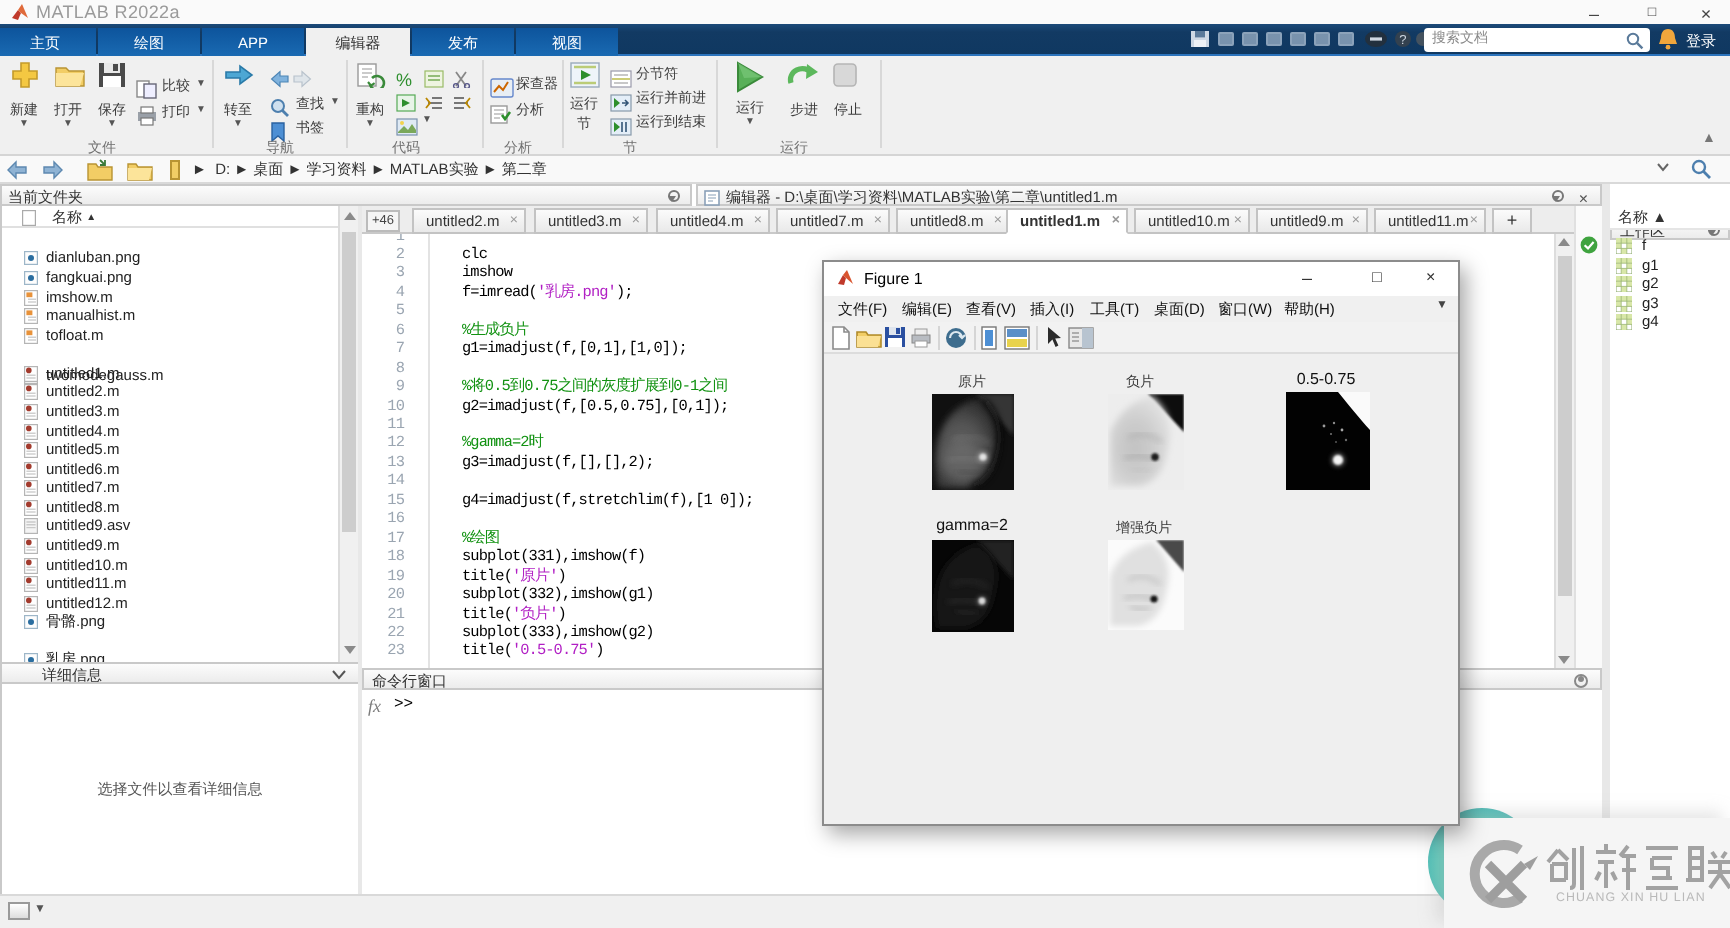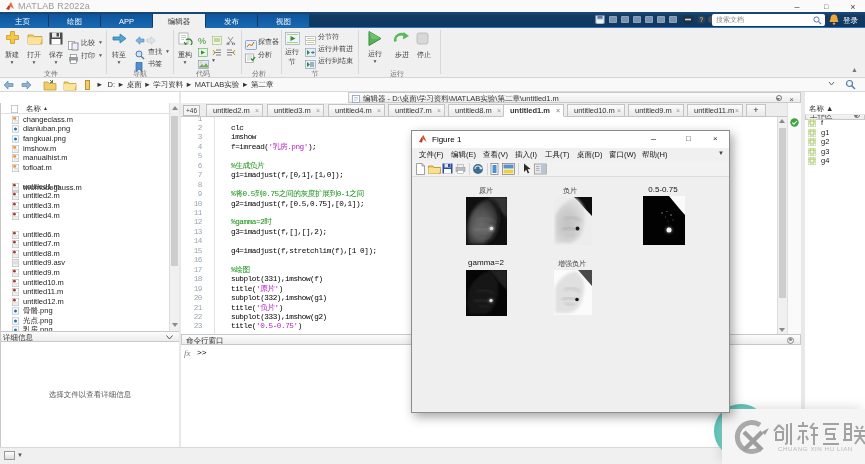--- a/index.html
+++ b/index.html
@@ -316,203 +316,197 @@
       <path d="M1 1 l2.5 3 L6 1" fill="none" stroke="#666" stroke-width="1"></path>
     </svg>
   <svg class="abs" style="left:845px;top:1px" width="11" height="11" viewBox="0 0 11 11">
       <circle cx="4.5" cy="4.5" r="3" fill="none" stroke="#4d7fae" stroke-width="1.2"></circle>
       <path d="M6.8 6.8 L10 10" stroke="#4d7fae" stroke-width="1.4"></path>
     </svg>
   <div class="abs bc">►&nbsp; D: ► 桌面 ► 学习资料 ► MATLAB实验 ► 第二章</div>
 </div>
 
 <div class="abs" id="lpanel">
+  <div class="abs phead" style="left:0;top:0;width:346px;height:11px;padding-left:3px;z-index:3">当前文件夹<span style="position:absolute;right:5px;top:2px;width:6px;height:6px;border:1px solid #777;border-radius:50%"></span><span style="position:absolute;right:7px;top:4.5px;width:0;height:0;border-left:2px solid transparent;border-right:2px solid transparent;border-top:3px solid #777"></span></div>
   <div class="abs" id="lfiles">
     <div class="abs" style="left:0;top:0;width:168px;height:11px;border-bottom:1px solid #e0e0e0;font-size:7.5px;color:#333;line-height:11px">
         <svg style="position:absolute;left:10px;top:1.5px" width="7" height="8" viewBox="0 0 7 8">
           <rect x="0.3" y="0.3" width="6.4" height="7.4" fill="#fff" stroke="#aaa" stroke-width="0.6"></rect>
         </svg>
         <span style="position:absolute;left:25px">名称 <span style="font-size:5px;vertical-align:1px">▲</span></span>
       </div>
-    <div class="frow" style="top:11.8px">
+    <div class="frow" style="top:21.4px">
+        <svg class="ficon" viewBox="0 0 7 8">
+          <rect x="0.3" y="0.8" width="6.4" height="6.4" fill="#fdfdfd" stroke="#9db6c8" stroke-width="0.6"></rect>
+          <circle cx="3.5" cy="4" r="1.5" fill="#2b6ea0"></circle>
+        </svg>
+        <span class="nm">dianluban.png</span>
+      </div>
+    <div class="frow" style="top:30.9px">
+        <svg class="ficon" viewBox="0 0 7 8">
+          <rect x="0.3" y="0.8" width="6.4" height="6.4" fill="#fdfdfd" stroke="#9db6c8" stroke-width="0.6"></rect>
+          <circle cx="3.5" cy="4" r="1.5" fill="#2b6ea0"></circle>
+        </svg>
+        <span class="nm">fangkuai.png</span>
+      </div>
+    <div class="frow" style="top:40.5px">
         <svg class="ficon" viewBox="0 0 7 8">
           <rect x="0.3" y="0.3" width="6.4" height="7.4" fill="#fff" stroke="#b5b5b5" stroke-width="0.6"></rect>
           <path d="M1.2 1.2 h3 v2.4 h-3 z" fill="#e8923a"></path>
           <path d="M2 4.6 h4 M2 6 h4" stroke="#cfcfcf" stroke-width="0.7"></path>
         </svg>
-        <span class="nm">changeclass.m</span>
-      </div>
-    <div class="frow" style="top:21.4px">
+        <span class="nm">imshow.m</span>
+      </div>
+    <div class="frow" style="top:50.1px">
+        <svg class="ficon" viewBox="0 0 7 8">
+          <rect x="0.3" y="0.3" width="6.4" height="7.4" fill="#fff" stroke="#b5b5b5" stroke-width="0.6"></rect>
+          <path d="M1.2 1.2 h3 v2.4 h-3 z" fill="#e8923a"></path>
+          <path d="M2 4.6 h4 M2 6 h4" stroke="#cfcfcf" stroke-width="0.7"></path>
+        </svg>
+        <span class="nm">manualhist.m</span>
+      </div>
+    <div class="frow" style="top:59.7px">
+        <svg class="ficon" viewBox="0 0 7 8">
+          <rect x="0.3" y="0.3" width="6.4" height="7.4" fill="#fff" stroke="#b5b5b5" stroke-width="0.6"></rect>
+          <path d="M1.2 1.2 h3 v2.4 h-3 z" fill="#e8923a"></path>
+          <path d="M2 4.6 h4 M2 6 h4" stroke="#cfcfcf" stroke-width="0.7"></path>
+        </svg>
+        <span class="nm">tofloat.m</span>
+      </div>
+    <div class="frow" style="top:80px">
+        <svg class="ficon" viewBox="0 0 7 8">
+          <rect x="0.3" y="0.3" width="6.4" height="7.4" fill="#fff" stroke="#b5b5b5" stroke-width="0.6"></rect>
+          <path d="M1.2 1.2 h3 v2.4 h-3 z" fill="#e8923a"></path>
+          <path d="M2 4.6 h4 M2 6 h4" stroke="#cfcfcf" stroke-width="0.7"></path>
+        </svg>
+        <span class="nm">twomodegauss.m</span>
+      </div>
+    <div class="frow" style="top:78.8px">
+        <svg class="ficon" viewBox="0 0 7 8">
+          <rect x="0.3" y="0.3" width="6.4" height="7.4" fill="#fff" stroke="#b5b5b5" stroke-width="0.6"></rect>
+          <circle cx="2.4" cy="2.2" r="1.4" fill="#a33b2e"></circle>
+          <path d="M1.2 4.6 h4.6 M1.2 6 h4.6" stroke="#cfcfcf" stroke-width="0.7"></path>
+        </svg>
+        <span class="nm">untitled1.m</span>
+      </div>
+    <div class="frow" style="top:88.4px">
+        <svg class="ficon" viewBox="0 0 7 8">
+          <rect x="0.3" y="0.3" width="6.4" height="7.4" fill="#fff" stroke="#b5b5b5" stroke-width="0.6"></rect>
+          <circle cx="2.4" cy="2.2" r="1.4" fill="#a33b2e"></circle>
+          <path d="M1.2 4.6 h4.6 M1.2 6 h4.6" stroke="#cfcfcf" stroke-width="0.7"></path>
+        </svg>
+        <span class="nm">untitled2.m</span>
+      </div>
+    <div class="frow" style="top:97.9px">
+        <svg class="ficon" viewBox="0 0 7 8">
+          <rect x="0.3" y="0.3" width="6.4" height="7.4" fill="#fff" stroke="#b5b5b5" stroke-width="0.6"></rect>
+          <circle cx="2.4" cy="2.2" r="1.4" fill="#a33b2e"></circle>
+          <path d="M1.2 4.6 h4.6 M1.2 6 h4.6" stroke="#cfcfcf" stroke-width="0.7"></path>
+        </svg>
+        <span class="nm">untitled3.m</span>
+      </div>
+    <div class="frow" style="top:107.5px">
+        <svg class="ficon" viewBox="0 0 7 8">
+          <rect x="0.3" y="0.3" width="6.4" height="7.4" fill="#fff" stroke="#b5b5b5" stroke-width="0.6"></rect>
+          <circle cx="2.4" cy="2.2" r="1.4" fill="#a33b2e"></circle>
+          <path d="M1.2 4.6 h4.6 M1.2 6 h4.6" stroke="#cfcfcf" stroke-width="0.7"></path>
+        </svg>
+        <span class="nm">untitled4.m</span>
+      </div>
+    <div class="frow" style="top:117.1px">
+        <svg class="ficon" viewBox="0 0 7 8">
+          <rect x="0.3" y="0.3" width="6.4" height="7.4" fill="#fff" stroke="#b5b5b5" stroke-width="0.6"></rect>
+          <circle cx="2.4" cy="2.2" r="1.4" fill="#a33b2e"></circle>
+          <path d="M1.2 4.6 h4.6 M1.2 6 h4.6" stroke="#cfcfcf" stroke-width="0.7"></path>
+        </svg>
+        <span class="nm">untitled5.m</span>
+      </div>
+    <div class="frow" style="top:126.6px">
+        <svg class="ficon" viewBox="0 0 7 8">
+          <rect x="0.3" y="0.3" width="6.4" height="7.4" fill="#fff" stroke="#b5b5b5" stroke-width="0.6"></rect>
+          <circle cx="2.4" cy="2.2" r="1.4" fill="#a33b2e"></circle>
+          <path d="M1.2 4.6 h4.6 M1.2 6 h4.6" stroke="#cfcfcf" stroke-width="0.7"></path>
+        </svg>
+        <span class="nm">untitled6.m</span>
+      </div>
+    <div class="frow" style="top:136.2px">
+        <svg class="ficon" viewBox="0 0 7 8">
+          <rect x="0.3" y="0.3" width="6.4" height="7.4" fill="#fff" stroke="#b5b5b5" stroke-width="0.6"></rect>
+          <circle cx="2.4" cy="2.2" r="1.4" fill="#a33b2e"></circle>
+          <path d="M1.2 4.6 h4.6 M1.2 6 h4.6" stroke="#cfcfcf" stroke-width="0.7"></path>
+        </svg>
+        <span class="nm">untitled7.m</span>
+      </div>
+    <div class="frow" style="top:145.8px">
+        <svg class="ficon" viewBox="0 0 7 8">
+          <rect x="0.3" y="0.3" width="6.4" height="7.4" fill="#fff" stroke="#b5b5b5" stroke-width="0.6"></rect>
+          <circle cx="2.4" cy="2.2" r="1.4" fill="#a33b2e"></circle>
+          <path d="M1.2 4.6 h4.6 M1.2 6 h4.6" stroke="#cfcfcf" stroke-width="0.7"></path>
+        </svg>
+        <span class="nm">untitled8.m</span>
+      </div>
+    <div class="frow" style="top:155.4px">
+        <svg class="ficon" viewBox="0 0 7 8">
+          <rect x="0.3" y="0.3" width="6.4" height="7.4" fill="#f4f4f4" stroke="#b5b5b5" stroke-width="0.6"></rect>
+          <path d="M1.2 2 h4.6 M1.2 3.4 h4.6 M1.2 4.8 h4.6" stroke="#c9c9c9" stroke-width="0.7"></path>
+        </svg>
+        <span class="nm">untitled9.asv</span>
+      </div>
+    <div class="frow" style="top:164.9px">
+        <svg class="ficon" viewBox="0 0 7 8">
+          <rect x="0.3" y="0.3" width="6.4" height="7.4" fill="#fff" stroke="#b5b5b5" stroke-width="0.6"></rect>
+          <circle cx="2.4" cy="2.2" r="1.4" fill="#a33b2e"></circle>
+          <path d="M1.2 4.6 h4.6 M1.2 6 h4.6" stroke="#cfcfcf" stroke-width="0.7"></path>
+        </svg>
+        <span class="nm">untitled9.m</span>
+      </div>
+    <div class="frow" style="top:174.5px">
+        <svg class="ficon" viewBox="0 0 7 8">
+          <rect x="0.3" y="0.3" width="6.4" height="7.4" fill="#fff" stroke="#b5b5b5" stroke-width="0.6"></rect>
+          <circle cx="2.4" cy="2.2" r="1.4" fill="#a33b2e"></circle>
+          <path d="M1.2 4.6 h4.6 M1.2 6 h4.6" stroke="#cfcfcf" stroke-width="0.7"></path>
+        </svg>
+        <span class="nm">untitled10.m</span>
+      </div>
+    <div class="frow" style="top:184.1px">
+        <svg class="ficon" viewBox="0 0 7 8">
+          <rect x="0.3" y="0.3" width="6.4" height="7.4" fill="#fff" stroke="#b5b5b5" stroke-width="0.6"></rect>
+          <circle cx="2.4" cy="2.2" r="1.4" fill="#a33b2e"></circle>
+          <path d="M1.2 4.6 h4.6 M1.2 6 h4.6" stroke="#cfcfcf" stroke-width="0.7"></path>
+        </svg>
+        <span class="nm">untitled11.m</span>
+      </div>
+    <div class="frow" style="top:193.6px">
+        <svg class="ficon" viewBox="0 0 7 8">
+          <rect x="0.3" y="0.3" width="6.4" height="7.4" fill="#fff" stroke="#b5b5b5" stroke-width="0.6"></rect>
+          <circle cx="2.4" cy="2.2" r="1.4" fill="#a33b2e"></circle>
+          <path d="M1.2 4.6 h4.6 M1.2 6 h4.6" stroke="#cfcfcf" stroke-width="0.7"></path>
+        </svg>
+        <span class="nm">untitled12.m</span>
+      </div>
+    <div class="frow" style="top:203.2px">
         <svg class="ficon" viewBox="0 0 7 8">
           <rect x="0.3" y="0.8" width="6.4" height="6.4" fill="#fdfdfd" stroke="#9db6c8" stroke-width="0.6"></rect>
           <circle cx="3.5" cy="4" r="1.5" fill="#2b6ea0"></circle>
         </svg>
-        <span class="nm">dianluban.png</span>
-      </div>
-    <div class="frow" style="top:30.9px">
-        <svg class="ficon" viewBox="0 0 7 8">
-          <rect x="0.3" y="0.8" width="6.4" height="6.4" fill="#fdfdfd" stroke="#9db6c8" stroke-width="0.6"></rect>
-          <circle cx="3.5" cy="4" r="1.5" fill="#2b6ea0"></circle>
-        </svg>
-        <span class="nm">fangkuai.png</span>
-      </div>
-    <div class="frow" style="top:40.5px">
-        <svg class="ficon" viewBox="0 0 7 8">
-          <rect x="0.3" y="0.3" width="6.4" height="7.4" fill="#fff" stroke="#b5b5b5" stroke-width="0.6"></rect>
-          <path d="M1.2 1.2 h3 v2.4 h-3 z" fill="#e8923a"></path>
-          <path d="M2 4.6 h4 M2 6 h4" stroke="#cfcfcf" stroke-width="0.7"></path>
-        </svg>
-        <span class="nm">imshow.m</span>
-      </div>
-    <div class="frow" style="top:50.1px">
-        <svg class="ficon" viewBox="0 0 7 8">
-          <rect x="0.3" y="0.3" width="6.4" height="7.4" fill="#fff" stroke="#b5b5b5" stroke-width="0.6"></rect>
-          <path d="M1.2 1.2 h3 v2.4 h-3 z" fill="#e8923a"></path>
-          <path d="M2 4.6 h4 M2 6 h4" stroke="#cfcfcf" stroke-width="0.7"></path>
-        </svg>
-        <span class="nm">manualhist.m</span>
-      </div>
-    <div class="frow" style="top:59.7px">
-        <svg class="ficon" viewBox="0 0 7 8">
-          <rect x="0.3" y="0.3" width="6.4" height="7.4" fill="#fff" stroke="#b5b5b5" stroke-width="0.6"></rect>
-          <path d="M1.2 1.2 h3 v2.4 h-3 z" fill="#e8923a"></path>
-          <path d="M2 4.6 h4 M2 6 h4" stroke="#cfcfcf" stroke-width="0.7"></path>
-        </svg>
-        <span class="nm">tofloat.m</span>
-      </div>
-    <div class="frow" style="top:80px">
-        <svg class="ficon" viewBox="0 0 7 8">
-          <rect x="0.3" y="0.3" width="6.4" height="7.4" fill="#fff" stroke="#b5b5b5" stroke-width="0.6"></rect>
-          <path d="M1.2 1.2 h3 v2.4 h-3 z" fill="#e8923a"></path>
-          <path d="M2 4.6 h4 M2 6 h4" stroke="#cfcfcf" stroke-width="0.7"></path>
-        </svg>
-        <span class="nm">twomodegauss.m</span>
-      </div>
-    <div class="frow" style="top:78.8px">
-        <svg class="ficon" viewBox="0 0 7 8">
-          <rect x="0.3" y="0.3" width="6.4" height="7.4" fill="#fff" stroke="#b5b5b5" stroke-width="0.6"></rect>
-          <circle cx="2.4" cy="2.2" r="1.4" fill="#a33b2e"></circle>
-          <path d="M1.2 4.6 h4.6 M1.2 6 h4.6" stroke="#cfcfcf" stroke-width="0.7"></path>
-        </svg>
-        <span class="nm">untitled1.m</span>
-      </div>
-    <div class="frow" style="top:88.4px">
-        <svg class="ficon" viewBox="0 0 7 8">
-          <rect x="0.3" y="0.3" width="6.4" height="7.4" fill="#fff" stroke="#b5b5b5" stroke-width="0.6"></rect>
-          <circle cx="2.4" cy="2.2" r="1.4" fill="#a33b2e"></circle>
-          <path d="M1.2 4.6 h4.6 M1.2 6 h4.6" stroke="#cfcfcf" stroke-width="0.7"></path>
-        </svg>
-        <span class="nm">untitled2.m</span>
-      </div>
-    <div class="frow" style="top:97.9px">
-        <svg class="ficon" viewBox="0 0 7 8">
-          <rect x="0.3" y="0.3" width="6.4" height="7.4" fill="#fff" stroke="#b5b5b5" stroke-width="0.6"></rect>
-          <circle cx="2.4" cy="2.2" r="1.4" fill="#a33b2e"></circle>
-          <path d="M1.2 4.6 h4.6 M1.2 6 h4.6" stroke="#cfcfcf" stroke-width="0.7"></path>
-        </svg>
-        <span class="nm">untitled3.m</span>
-      </div>
-    <div class="frow" style="top:107.5px">
-        <svg class="ficon" viewBox="0 0 7 8">
-          <rect x="0.3" y="0.3" width="6.4" height="7.4" fill="#fff" stroke="#b5b5b5" stroke-width="0.6"></rect>
-          <circle cx="2.4" cy="2.2" r="1.4" fill="#a33b2e"></circle>
-          <path d="M1.2 4.6 h4.6 M1.2 6 h4.6" stroke="#cfcfcf" stroke-width="0.7"></path>
-        </svg>
-        <span class="nm">untitled4.m</span>
-      </div>
-    <div class="frow" style="top:126.6px">
-        <svg class="ficon" viewBox="0 0 7 8">
-          <rect x="0.3" y="0.3" width="6.4" height="7.4" fill="#fff" stroke="#b5b5b5" stroke-width="0.6"></rect>
-          <circle cx="2.4" cy="2.2" r="1.4" fill="#a33b2e"></circle>
-          <path d="M1.2 4.6 h4.6 M1.2 6 h4.6" stroke="#cfcfcf" stroke-width="0.7"></path>
-        </svg>
-        <span class="nm">untitled6.m</span>
-      </div>
-    <div class="frow" style="top:136.2px">
-        <svg class="ficon" viewBox="0 0 7 8">
-          <rect x="0.3" y="0.3" width="6.4" height="7.4" fill="#fff" stroke="#b5b5b5" stroke-width="0.6"></rect>
-          <circle cx="2.4" cy="2.2" r="1.4" fill="#a33b2e"></circle>
-          <path d="M1.2 4.6 h4.6 M1.2 6 h4.6" stroke="#cfcfcf" stroke-width="0.7"></path>
-        </svg>
-        <span class="nm">untitled7.m</span>
-      </div>
-    <div class="frow" style="top:145.8px">
-        <svg class="ficon" viewBox="0 0 7 8">
-          <rect x="0.3" y="0.3" width="6.4" height="7.4" fill="#fff" stroke="#b5b5b5" stroke-width="0.6"></rect>
-          <circle cx="2.4" cy="2.2" r="1.4" fill="#a33b2e"></circle>
-          <path d="M1.2 4.6 h4.6 M1.2 6 h4.6" stroke="#cfcfcf" stroke-width="0.7"></path>
-        </svg>
-        <span class="nm">untitled8.m</span>
-      </div>
-    <div class="frow" style="top:155.4px">
-        <svg class="ficon" viewBox="0 0 7 8">
-          <rect x="0.3" y="0.3" width="6.4" height="7.4" fill="#f4f4f4" stroke="#b5b5b5" stroke-width="0.6"></rect>
-          <path d="M1.2 2 h4.6 M1.2 3.4 h4.6 M1.2 4.8 h4.6" stroke="#c9c9c9" stroke-width="0.7"></path>
-        </svg>
-        <span class="nm">untitled9.asv</span>
-      </div>
-    <div class="frow" style="top:164.9px">
-        <svg class="ficon" viewBox="0 0 7 8">
-          <rect x="0.3" y="0.3" width="6.4" height="7.4" fill="#fff" stroke="#b5b5b5" stroke-width="0.6"></rect>
-          <circle cx="2.4" cy="2.2" r="1.4" fill="#a33b2e"></circle>
-          <path d="M1.2 4.6 h4.6 M1.2 6 h4.6" stroke="#cfcfcf" stroke-width="0.7"></path>
-        </svg>
-        <span class="nm">untitled9.m</span>
-      </div>
-    <div class="frow" style="top:174.5px">
-        <svg class="ficon" viewBox="0 0 7 8">
-          <rect x="0.3" y="0.3" width="6.4" height="7.4" fill="#fff" stroke="#b5b5b5" stroke-width="0.6"></rect>
-          <circle cx="2.4" cy="2.2" r="1.4" fill="#a33b2e"></circle>
-          <path d="M1.2 4.6 h4.6 M1.2 6 h4.6" stroke="#cfcfcf" stroke-width="0.7"></path>
-        </svg>
-        <span class="nm">untitled10.m</span>
-      </div>
-    <div class="frow" style="top:184.1px">
-        <svg class="ficon" viewBox="0 0 7 8">
-          <rect x="0.3" y="0.3" width="6.4" height="7.4" fill="#fff" stroke="#b5b5b5" stroke-width="0.6"></rect>
-          <circle cx="2.4" cy="2.2" r="1.4" fill="#a33b2e"></circle>
-          <path d="M1.2 4.6 h4.6 M1.2 6 h4.6" stroke="#cfcfcf" stroke-width="0.7"></path>
-        </svg>
-        <span class="nm">untitled11.m</span>
-      </div>
-    <div class="frow" style="top:193.6px">
-        <svg class="ficon" viewBox="0 0 7 8">
-          <rect x="0.3" y="0.3" width="6.4" height="7.4" fill="#fff" stroke="#b5b5b5" stroke-width="0.6"></rect>
-          <circle cx="2.4" cy="2.2" r="1.4" fill="#a33b2e"></circle>
-          <path d="M1.2 4.6 h4.6 M1.2 6 h4.6" stroke="#cfcfcf" stroke-width="0.7"></path>
-        </svg>
-        <span class="nm">untitled12.m</span>
-      </div>
-    <div class="frow" style="top:203.2px">
-        <svg class="ficon" viewBox="0 0 7 8">
-          <rect x="0.3" y="0.8" width="6.4" height="6.4" fill="#fdfdfd" stroke="#9db6c8" stroke-width="0.6"></rect>
-          <circle cx="3.5" cy="4" r="1.5" fill="#2b6ea0"></circle>
-        </svg>
         <span class="nm">骨骼.png</span>
-      </div>
-    <div class="frow" style="top:212.8px">
-        <svg class="ficon" viewBox="0 0 7 8">
-          <rect x="0.3" y="0.8" width="6.4" height="6.4" fill="#fdfdfd" stroke="#9db6c8" stroke-width="0.6"></rect>
-          <circle cx="3.5" cy="4" r="1.5" fill="#2b6ea0"></circle>
-        </svg>
-        <span class="nm">光点.png</span>
       </div>
     <div class="frow" style="top:222.3px">
         <svg class="ficon" viewBox="0 0 7 8">
           <rect x="0.3" y="0.8" width="6.4" height="6.4" fill="#fdfdfd" stroke="#9db6c8" stroke-width="0.6"></rect>
           <circle cx="3.5" cy="4" r="1.5" fill="#2b6ea0"></circle>
         </svg>
         <span class="nm">乳房.png</span>
       </div>
   </div>
   <div class="abs" id="lscroll"></div>
   <div class="abs" id="lthumb"></div>
   <div class="abs" style="left:172px;top:14px;width:0;height:0;border-left:3px solid transparent;border-right:3px solid transparent;border-bottom:4px solid #8a8a8a"></div>
   <div class="abs" style="left:172px;top:231px;width:0;height:0;border-left:3px solid transparent;border-right:3px solid transparent;border-top:4px solid #8a8a8a"></div>
-  <div class="abs phead" id="dethead" style="padding-left:2px">详细信息<svg style="position:absolute;right:6px;top:3px" width="7" height="5" viewBox="0 0 7 5">
+  <div class="abs phead" id="dethead" style="padding-left:20px">详细信息<svg style="position:absolute;right:6px;top:3px" width="7" height="5" viewBox="0 0 7 5">
         <path d="M0.5 0.5 L3.5 4 L6.5 0.5" fill="none" stroke="#555" stroke-width="1"></path>
       </svg></div>
   <div class="abs" id="detbody">
       <div class="m">选择文件以查看详细信息</div>
     </div>
 </div>
 
 <div class="abs" id="editor">
   <div class="abs phead" id="ehead">
       <svg style="position:absolute;left:3px;top:1.5px" width="8" height="8" viewBox="0 0 8 8">

